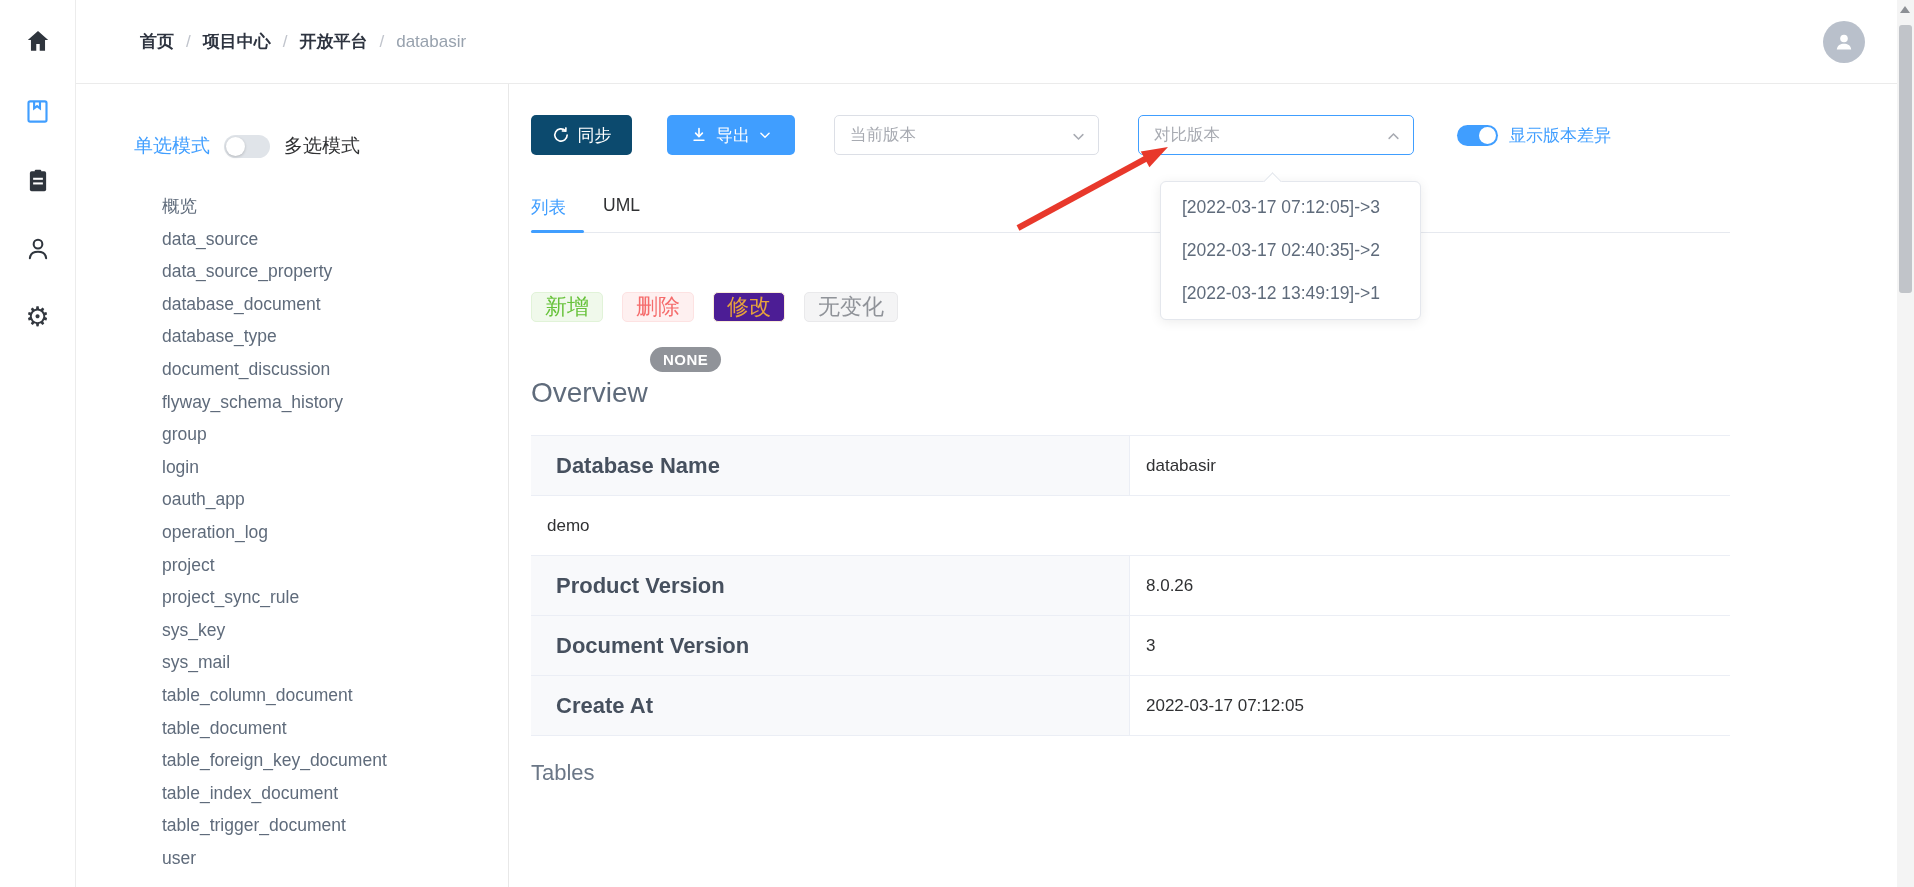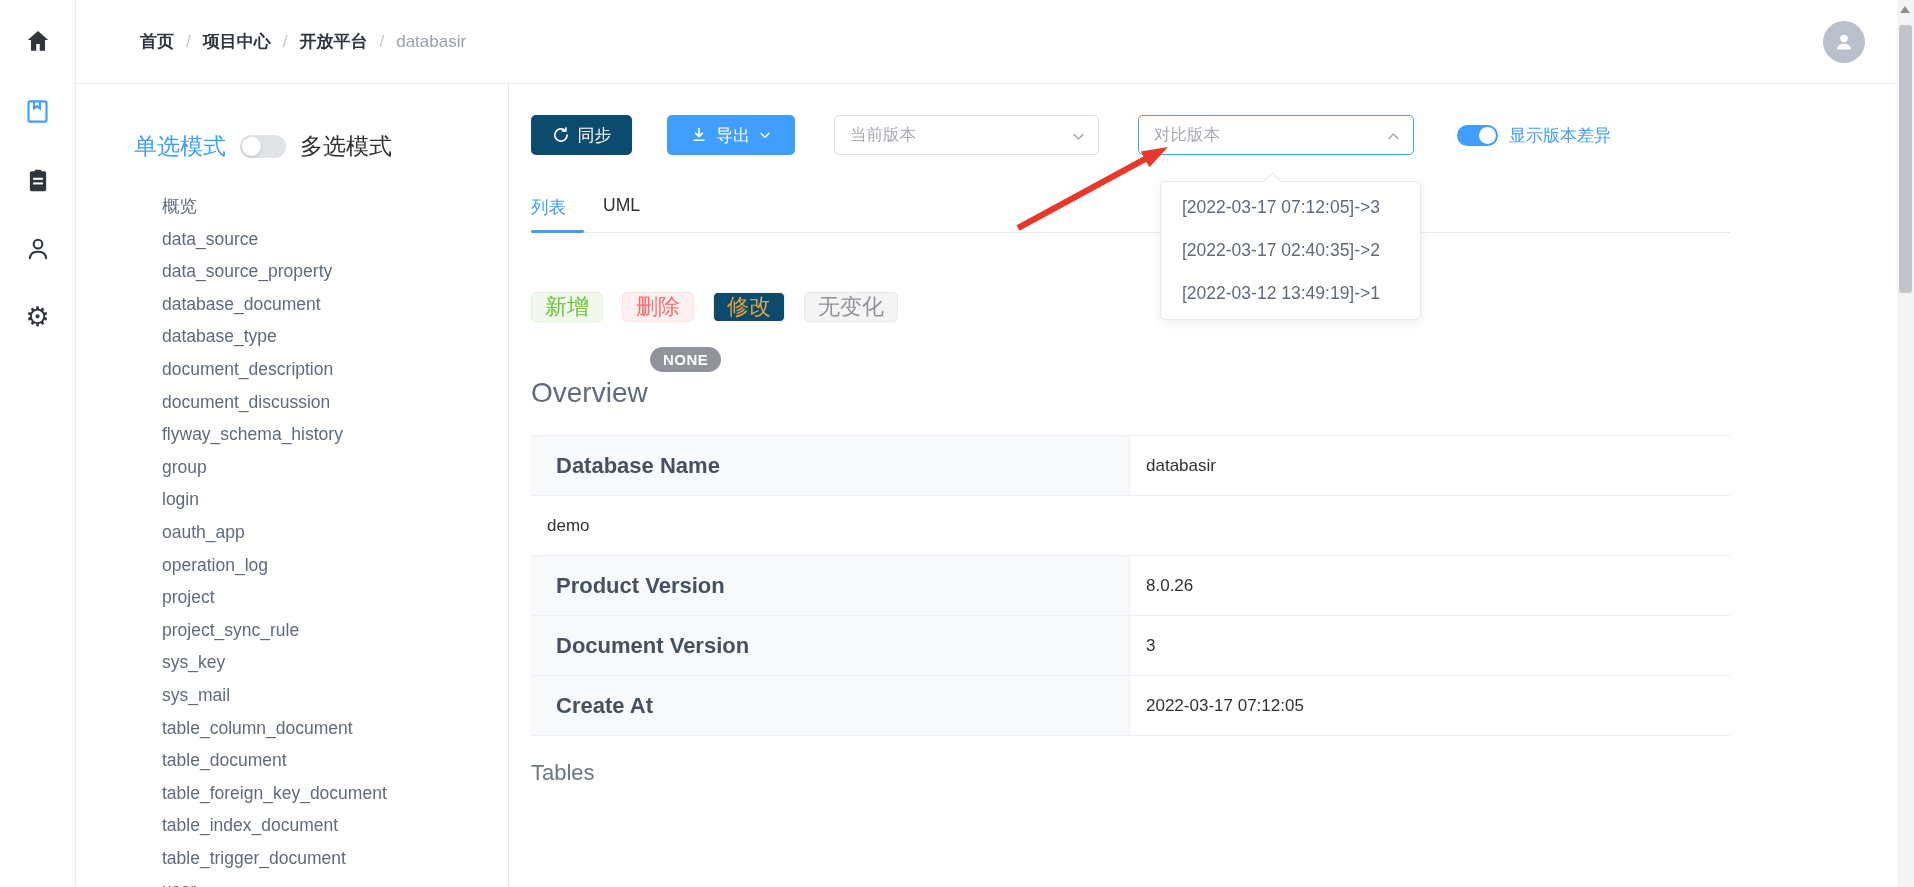--- a/index.html
+++ b/index.html
@@ -19,21 +19,21 @@
   
   .header { position:absolute; left:76px; top:0; width:1821px; height:84px; border-bottom:1px solid #ebebeb; }
   .breadcrumb { position:absolute; left:64px; top:30px; font-size:17px; display:flex; gap:12px; align-items:center; }
   .bc-strong { font-weight:bold; color:#2e3440; }
   .bc-sep { color:#c0c4cc; }
   .bc-last { color:#98a2ae; }
   .avatar { position:absolute; right:32px; top:21px; width:42px; height:42px; border-radius:50%; background:#b9c0cb; display:flex; align-items:center; justify-content:center; }
 
   
   .sidebar { position:absolute; left:76px; top:84px; width:433px; height:803px; border-right:1px solid #e8e8e8; overflow:hidden; }
-  .mode-row { margin:48px 0 0 58px; height:28px; display:flex; align-items:center; font-size:23px; }
+  .mode-row { margin:48px 0 0 58px; height:28px; display:flex; align-items:center; font-size:19px; }
   .mode-single { color:#409eff; }
   .mode-multi { color:#303133; }
   .sw { position:relative; border-radius:12px; cursor:pointer; }
   .sw-off { width:46px; height:23px; background:#e0e4e9; margin:0 14px; }
   .sw-off .knob { position:absolute; left:2px; top:2px; width:19px; height:19px; border-radius:50%; background:#fff; box-shadow:0 1px 3px rgba(0,0,0,.2); }
   .tbl-list { margin:30px 0 0 86px; font-size:17.5px; color:#5f6b7b; line-height:32.6px; list-style:none; }
   .tbl-list li { cursor:pointer; white-space:nowrap; }
 
   
   .panel { position:absolute; left:531px; top:84px; width:1199px; }
@@ -53,21 +53,21 @@
 
   .tabs { margin-top:40px; border-bottom:1px solid #e6e9ef; display:flex; }
   .tab { position:relative; padding-bottom:13px; margin-right:37px; font-size:17.5px; color:#303133; cursor:pointer; }
   .tab-active { color:#409eff; }
   .tab-active::after { content:""; position:absolute; left:0; bottom:-1px; width:53px; height:3px; background:#409eff; border-radius:2px; }
 
   .legend { margin-top:59px; display:flex; gap:19px; }
   .badge { height:30px; line-height:28px; padding:0 13px; border-radius:5px; font-size:22px; border:1px solid transparent; }
   .badge-added    { color:#67c23a; background:#f0f9eb; border-color:#e1f3d8; }
   .badge-removed  { color:#f56c6c; background:#fef0f0; border-color:#fde2e2; }
-  .badge-modified { color:#e6a23c; background:#0c4a6e; border-color:#faecd8;font-family:Liberation Serif, serif; }
+  .badge-modified { color:#e6a23c; background:#4c1d95; border-color:#faecd8;font-family:Liberation Serif, serif; }
   .badge-none     { color:#909399; background:#f4f4f5; border-color:#e9e9eb; }
 
   .status-pill { display:inline-block; margin:25px 0 0 119px; background:#909399; color:#fff; font-size:15px; font-weight:bold; letter-spacing:.5px; padding:4px 13px; border-radius:14px; }
   .ov-title { margin-top:5px; font-size:28px; color:#5f6b7b; font-weight:400; }
 
   .ov-table { margin-top:26px; width:1199px; border-top:1px solid #ebeef5; }
   .ov-row { display:flex; height:60px; border-bottom:1px solid #ebeef5; }
   .ov-label { width:599px; background:#f8f9fb; border-right:1px solid #ebeef5; display:flex; align-items:center; padding-left:25px; font-size:22px; font-weight:bold; color:#46505e; }
   .ov-value { flex:1; display:flex; align-items:center; padding-left:16px; font-size:17px; color:#303133; }
 
@@ -147,21 +147,20 @@
           <span class="knob"></span>
         </span>
       <span class="mode-multi">多选模式</span>
     </div>
     <ul class="tbl-list">
       <li>概览</li>
       <li>data_source</li>
       <li>data_source_property</li>
       <li>database_document</li>
       <li>database_type</li>
-      <li>document_description</li>
       <li>document_discussion</li>
       <li>flyway_schema_history</li>
       <li>group</li>
       <li>login</li>
       <li>oauth_app</li>
       <li>operation_log</li>
       <li>project</li>
       <li>project_sync_rule</li>
       <li>sys_key</li>
       <li>sys_mail</li>

